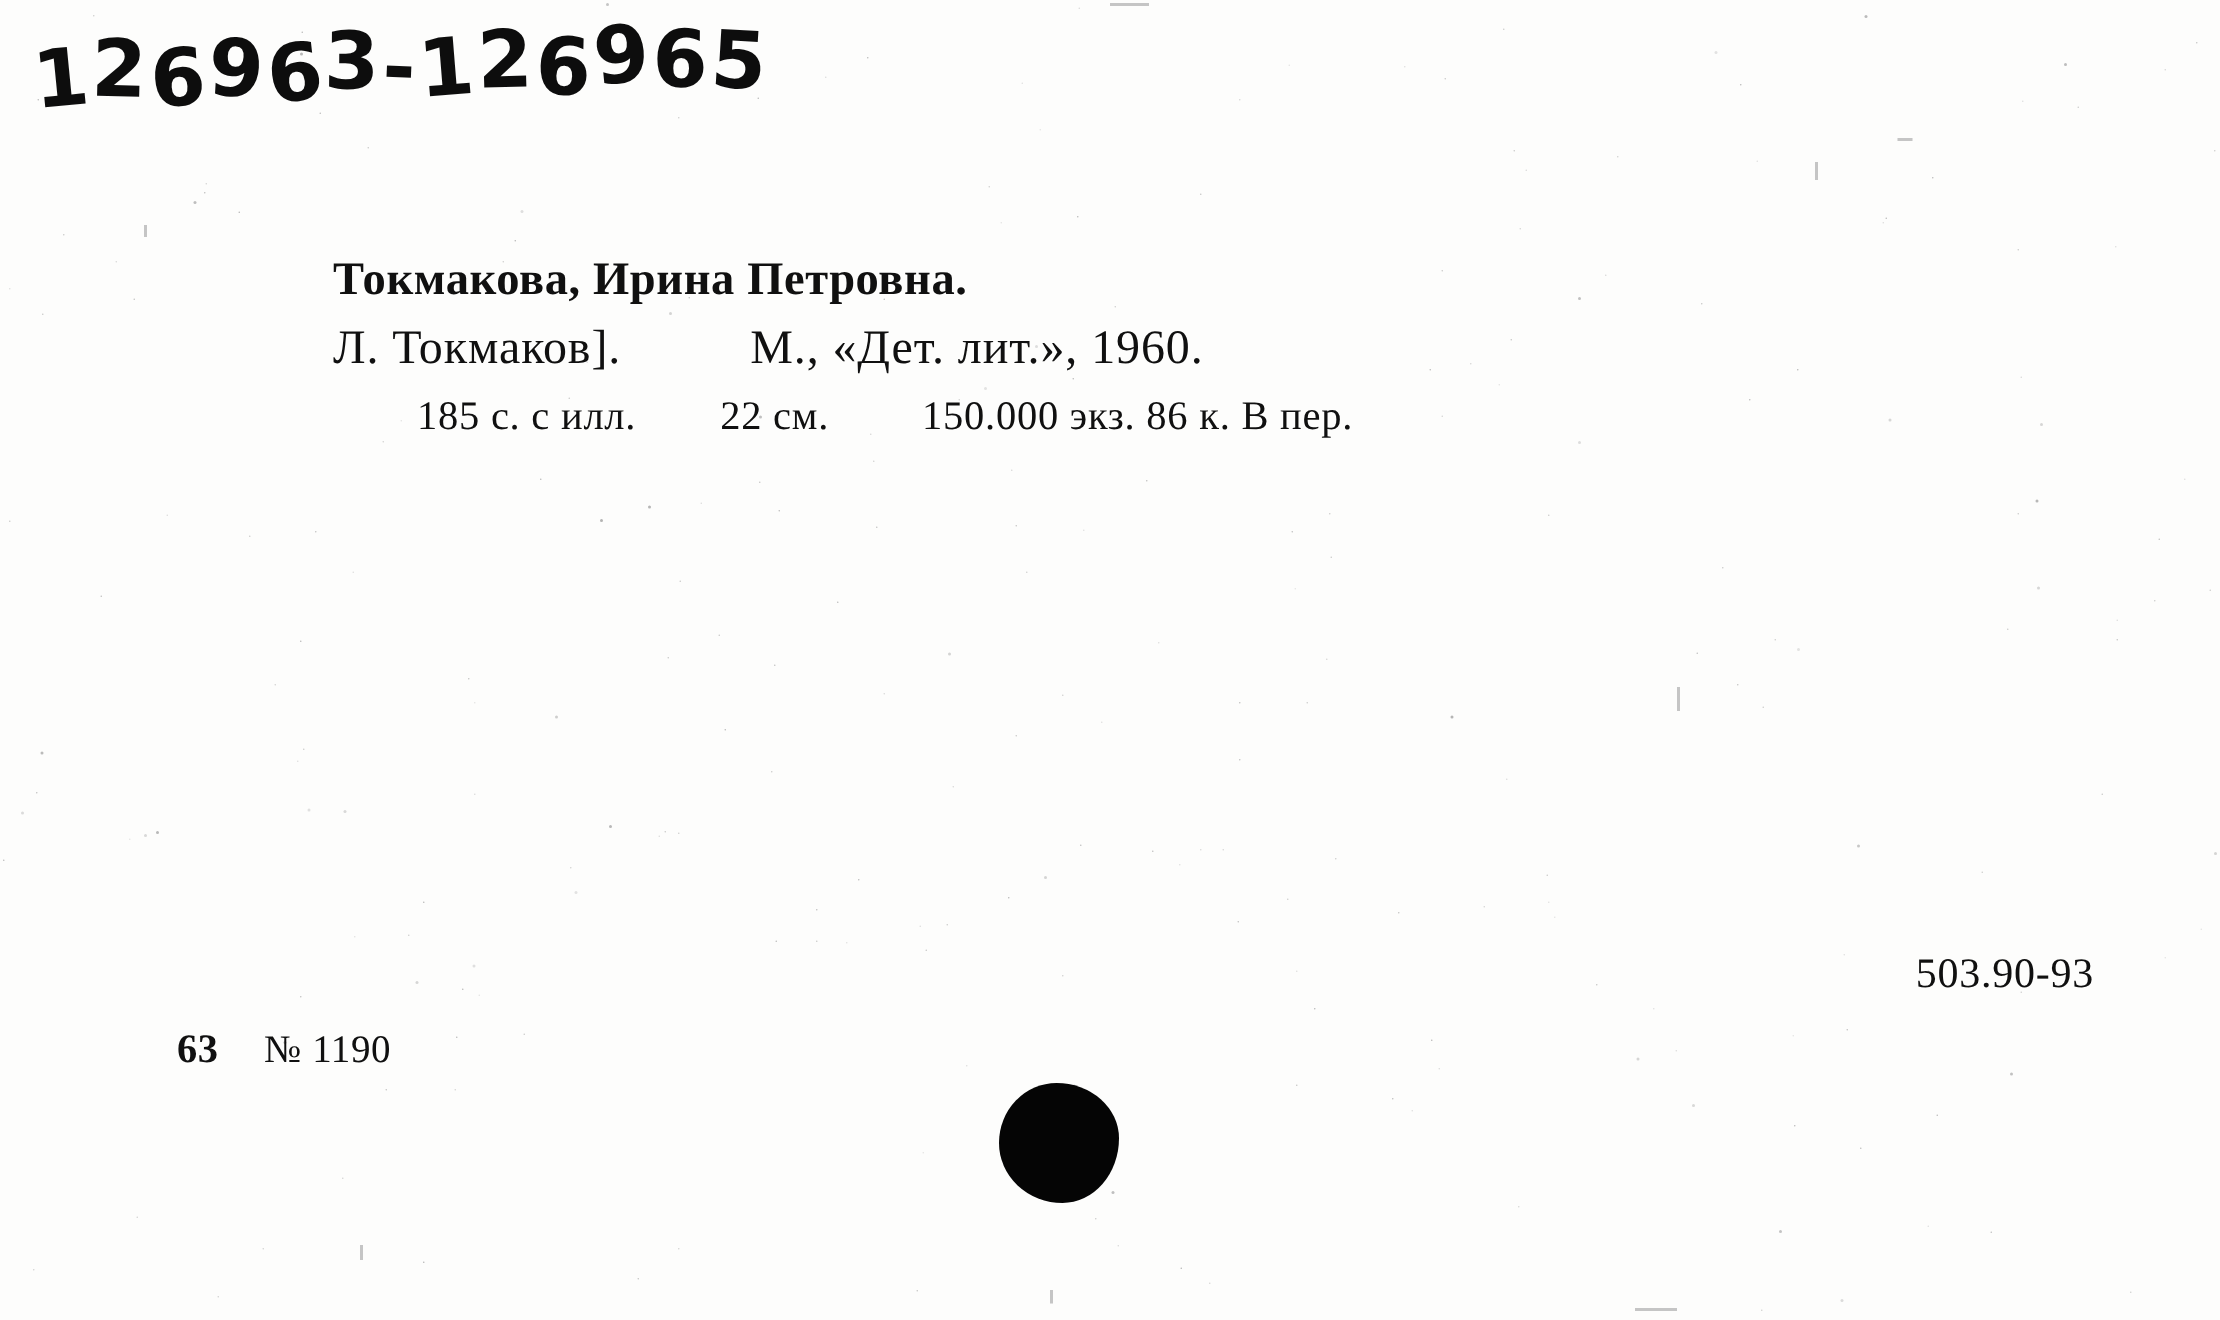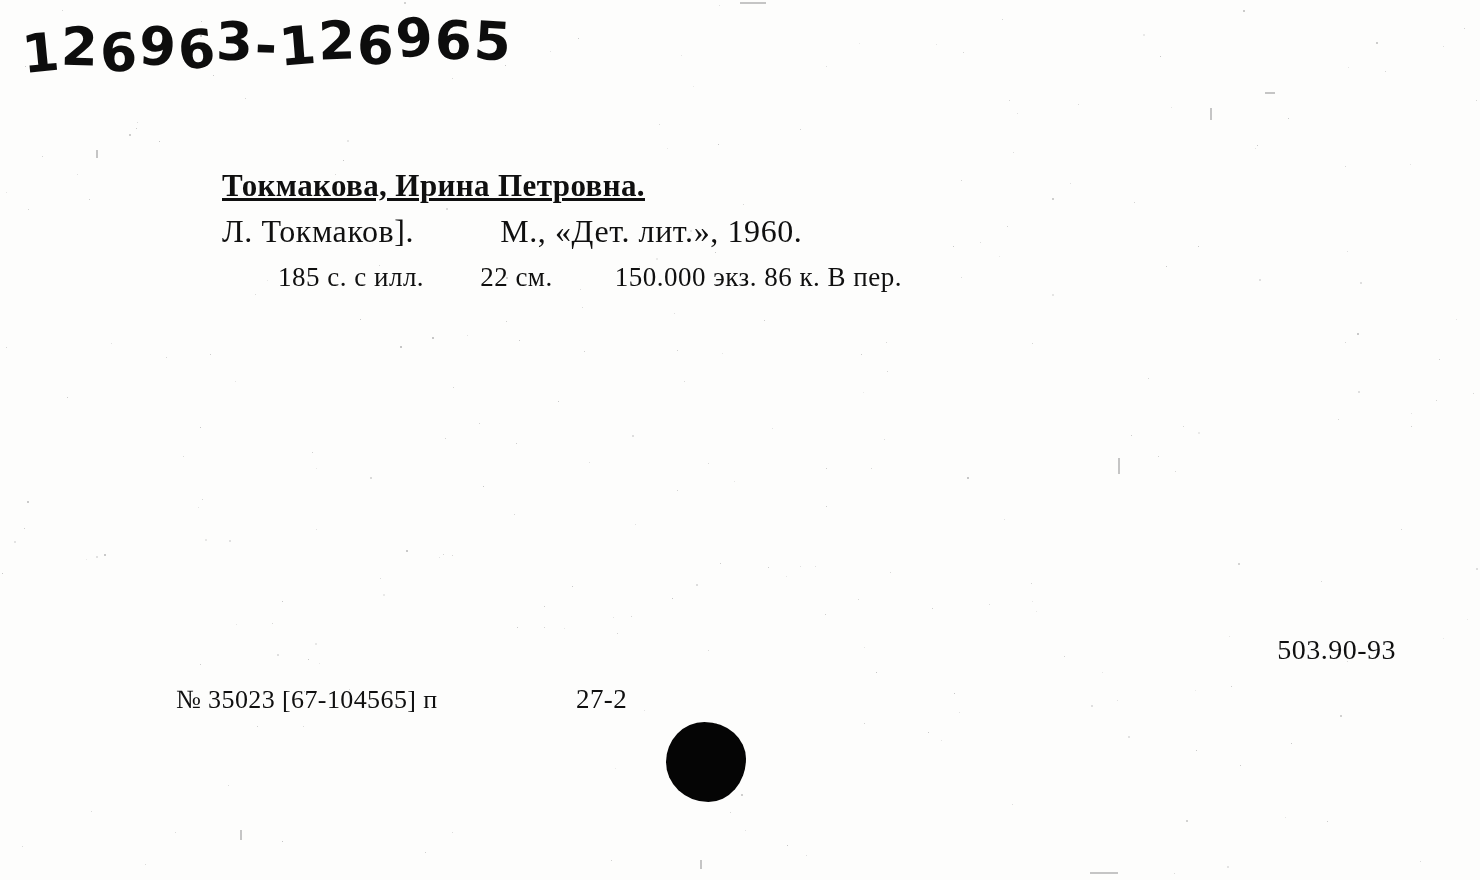--- a/index.html
+++ b/index.html
@@ -53,21 +53,20 @@
   }
   .line {
     white-space: nowrap;
     font-family: "Liberation Serif", serif;
   }
   #author {
     margin-left: 222px;
     font-size: 31px;
     font-weight: 700;
     letter-spacing: .4px;
-    text-decoration: underline;
   }
   #title-line {
     margin-left: 258px;
     margin-top: 12px;
     font-size: 32px;
     letter-spacing: .6px;
   }
   #imprint-line {
     margin-left: 222px;
     margin-top: 9px;
@@ -425,21 +424,20 @@
 
     <div class="line" id="collation-line">
       <span>185 с. с илл.</span><span class="gap1"></span><span>22 см.</span><span class="gap2"></span><span>150.000 экз. 86 к. В пер.</span>
     </div>
   </div>
 
   <div id="class-number">503.90-93</div>
 
   <div id="footer-block">
     <div class="row">
-      <span class="year-col"></span>
-      <span class="entry-col">№ 35023 [67-104565] п</span>
-      <span class="code-col">27-2</span>
+      <span class="year-col">63</span>
+      <span class="entry-col">№ 1190</span>
     </div>
   </div>
 
   <div id="ink-blot"></div>
 
 </div>
 
 </body></html>

